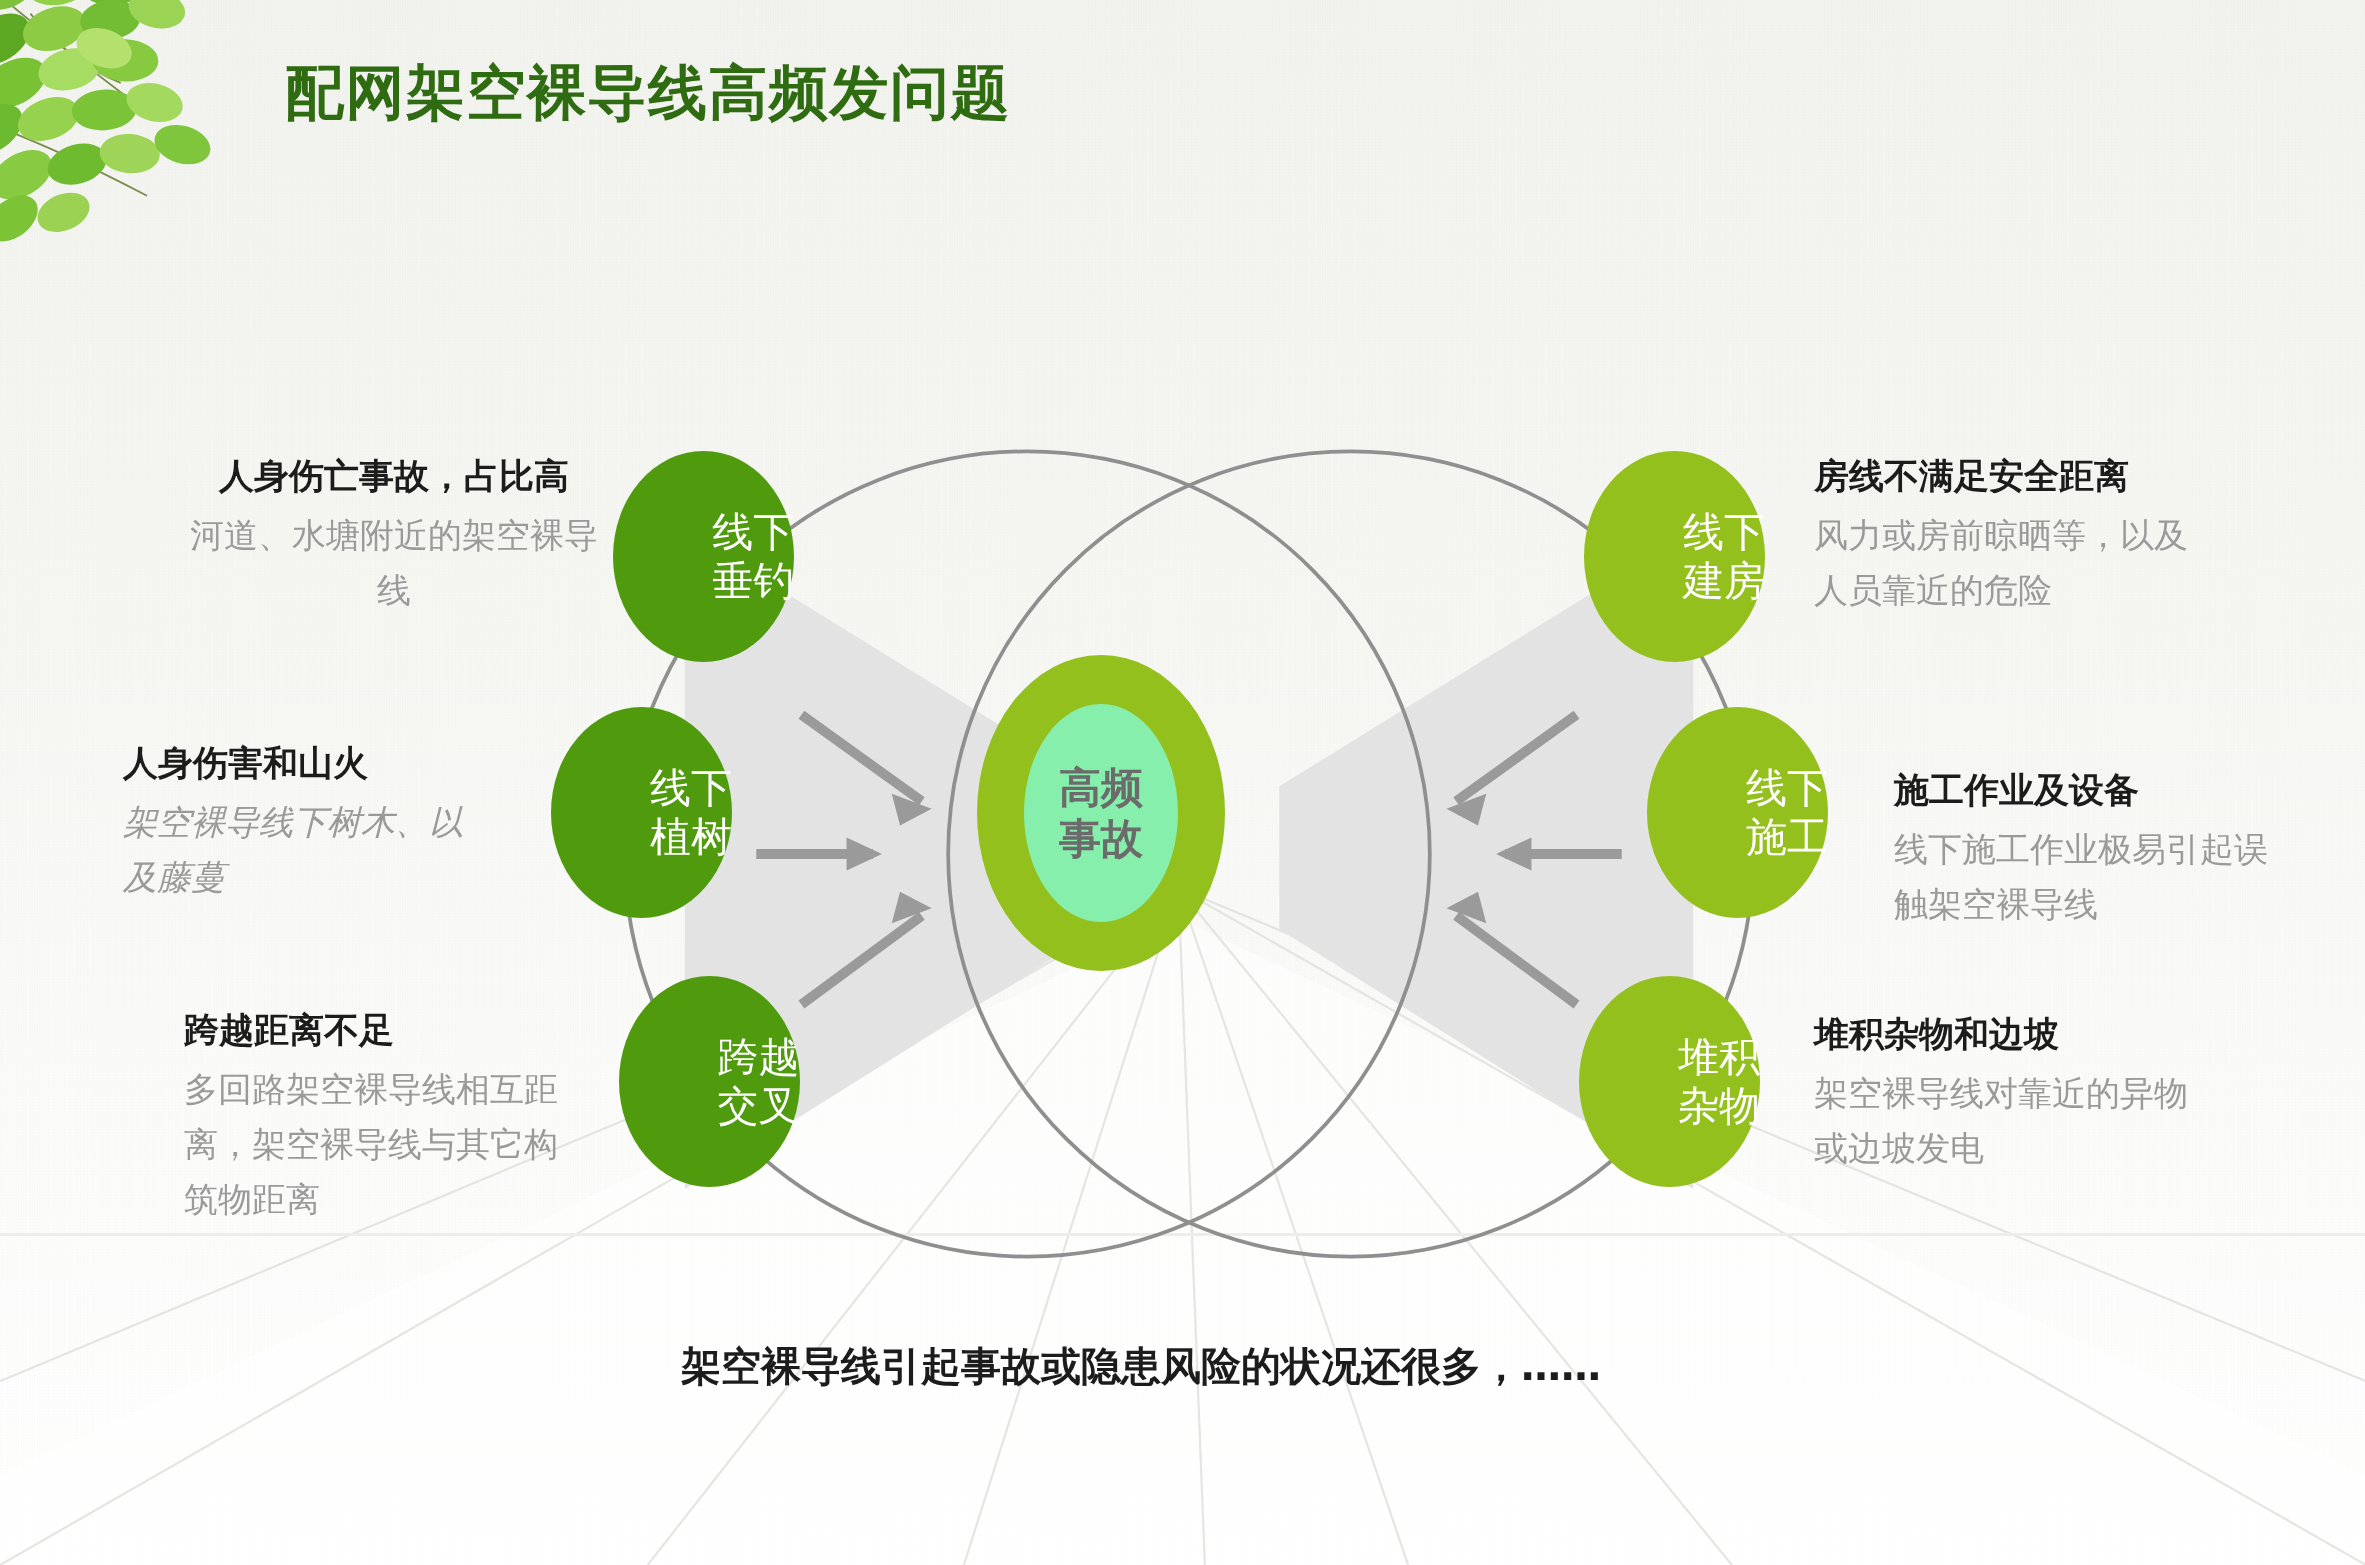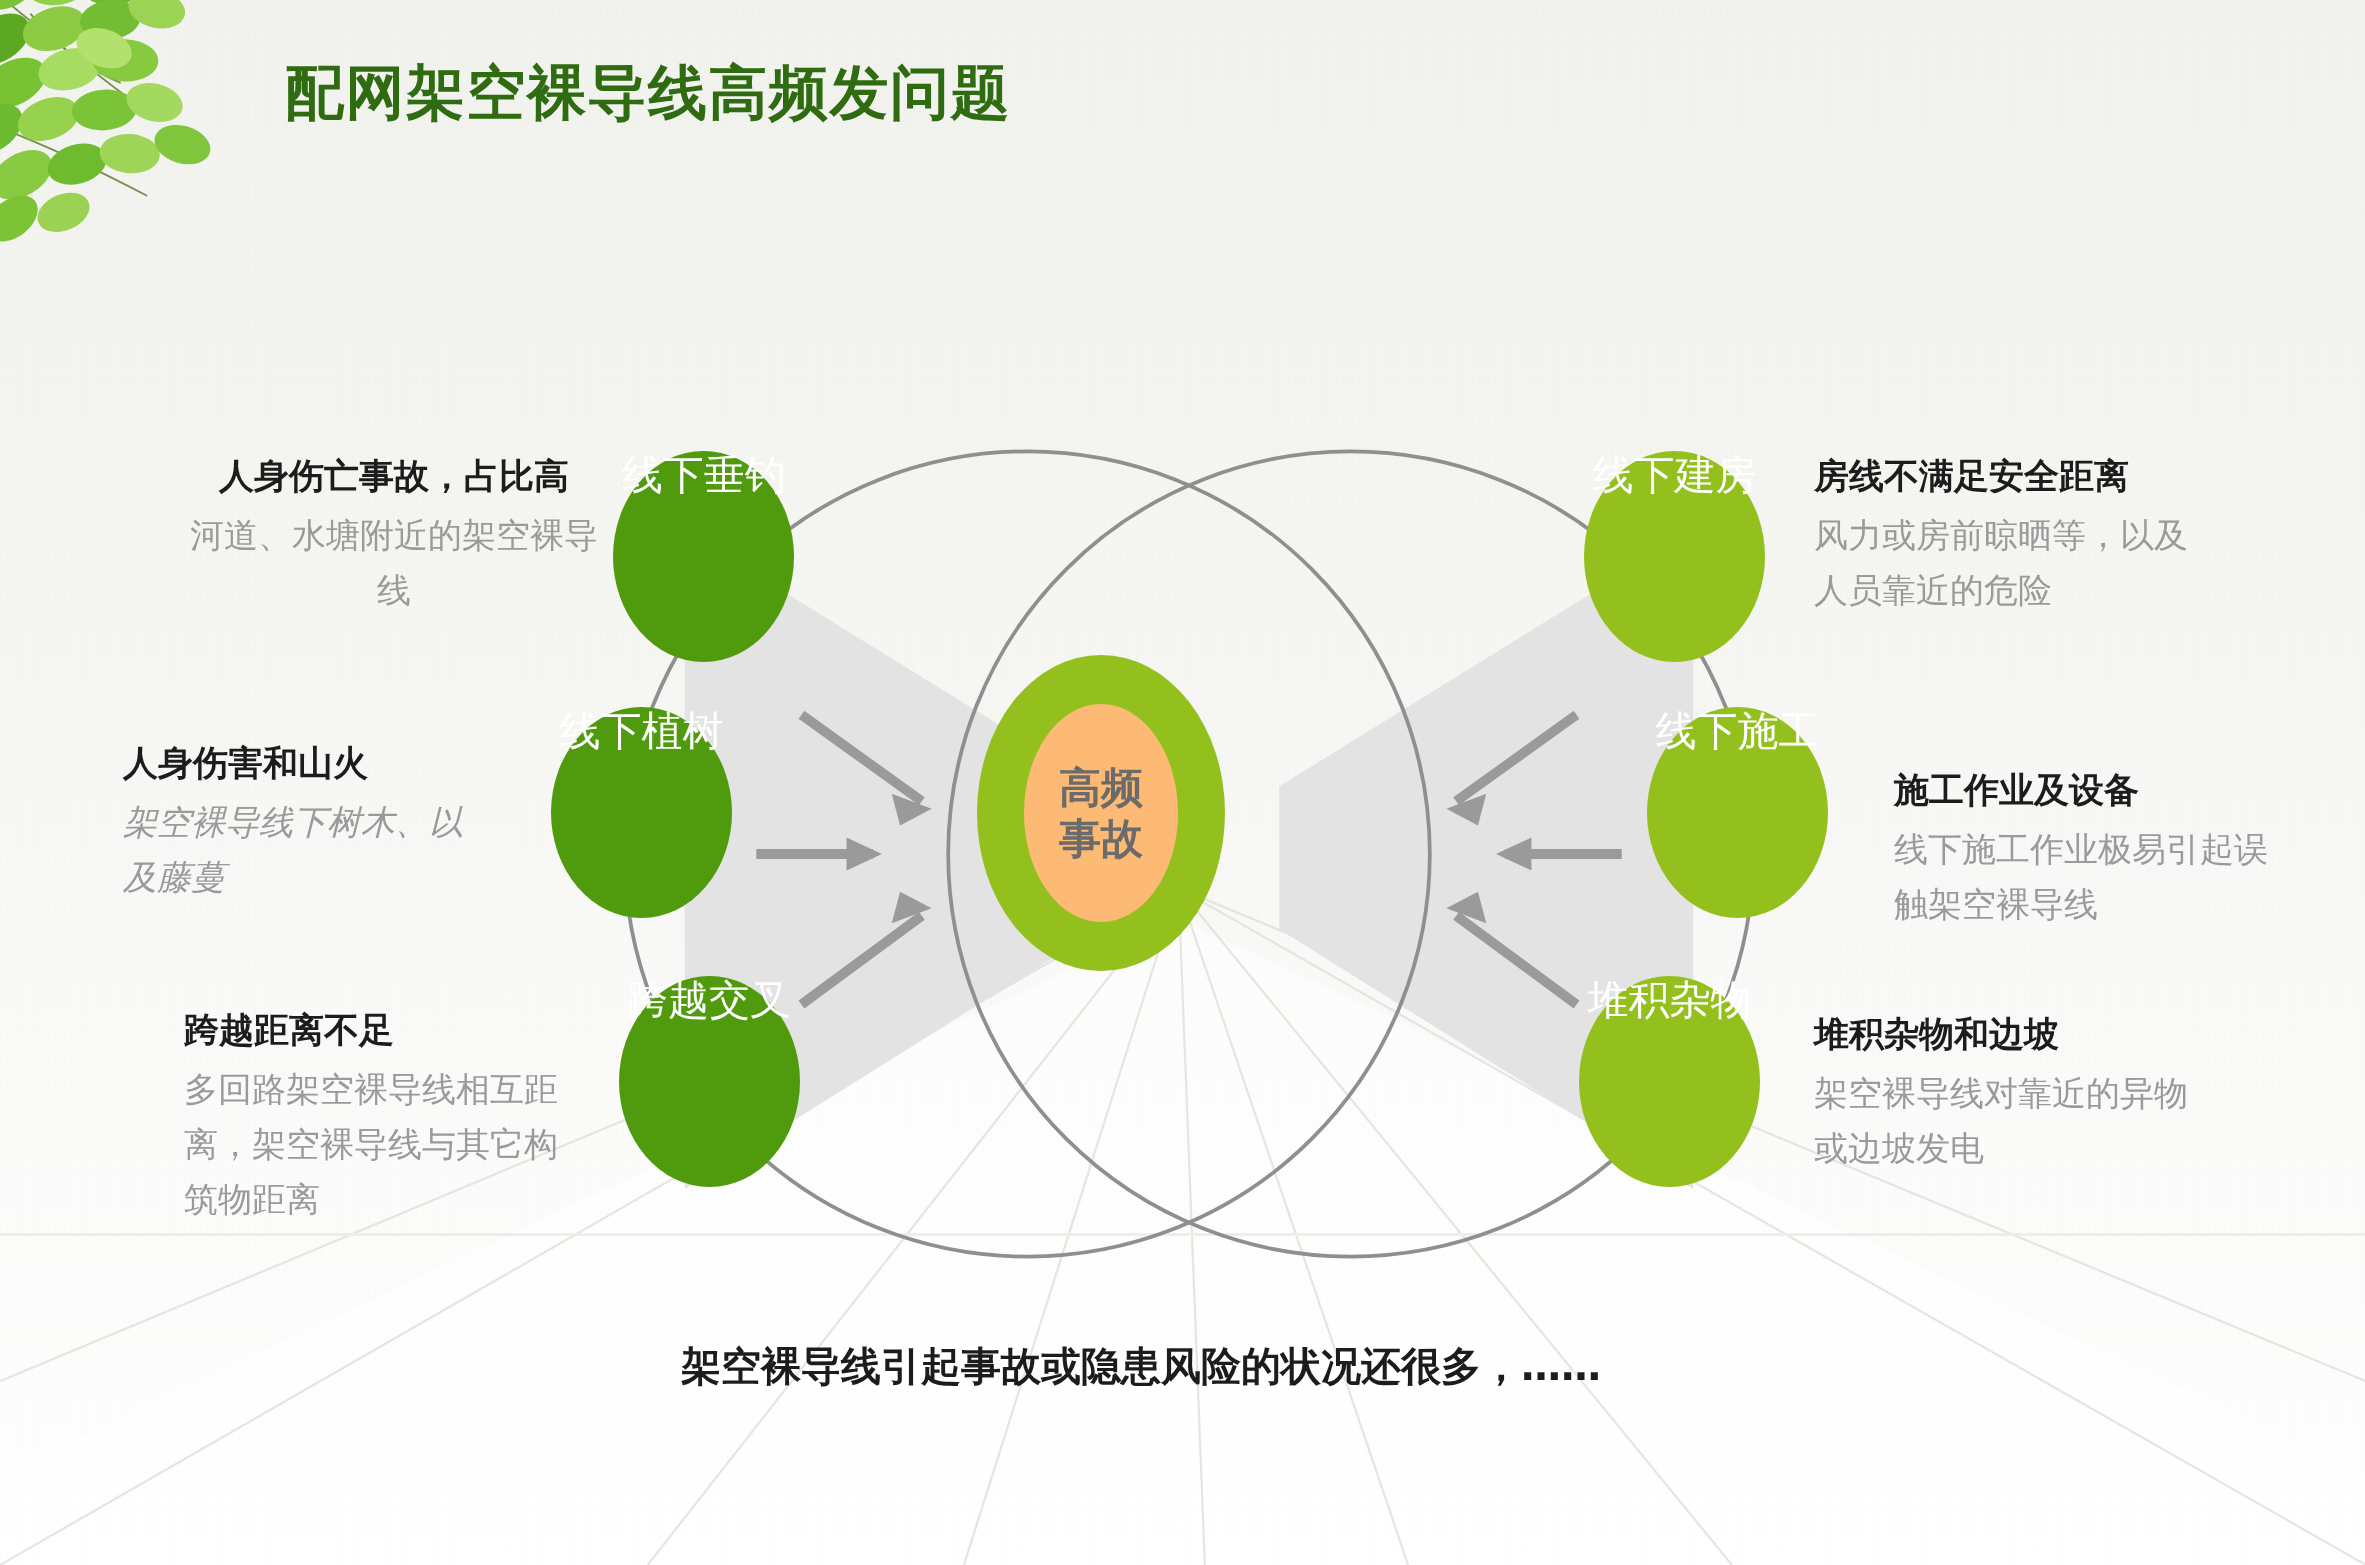--- a/index.html
+++ b/index.html
@@ -36,37 +36,37 @@
     color:#2f6b11;white-space:nowrap;
     font-family:"DejaVu Sans","Liberation Sans",sans-serif;
   }
 
   
   #diagram{position:absolute;left:617px;top:410px;width:1144px;height:888px;}
   #diagram svg{position:absolute;left:0;top:0;}
 
   .bubble{
     position:absolute;border-radius:50%;
-    display:flex;flex-direction:row;align-items:flex-start;justify-content:center;
+    display:flex;flex-direction:column;align-items:flex-end;justify-content:center;
     color:#ffffff;font-size:41px;line-height:1.18;font-weight:400;
     font-family:"DejaVu Sans","Liberation Sans",sans-serif;
     text-align:center;
   }
   .bubble span{display:block;}
   .b-left{background:#4f9a0d;}
   .b-right{background:#93c01c;}
 
   
   #center-donut{
     position:absolute;left:360px;top:245px;width:248px;height:316px;
     background:#93c01c;border-radius:50%;
     display:flex;align-items:center;justify-content:center;
   }
   #center-inner{
-    width:154px;height:218px;background:#fdba74;border-radius:50%;
+    width:154px;height:218px;background:#86efac;border-radius:50%;
     display:flex;flex-direction:column;align-items:center;justify-content:center;
     color:#6b6b6b;font-size:42px;font-weight:bold;line-height:1.22;
     font-family:"DejaVu Sans","Liberation Sans",sans-serif;
   }
   #center-inner span{display:block;}
 
   
   .tblock{position:absolute;}
   .t-head{
     font-size:35px;font-weight:bold;color:#1c1c1c;line-height:1.2;

